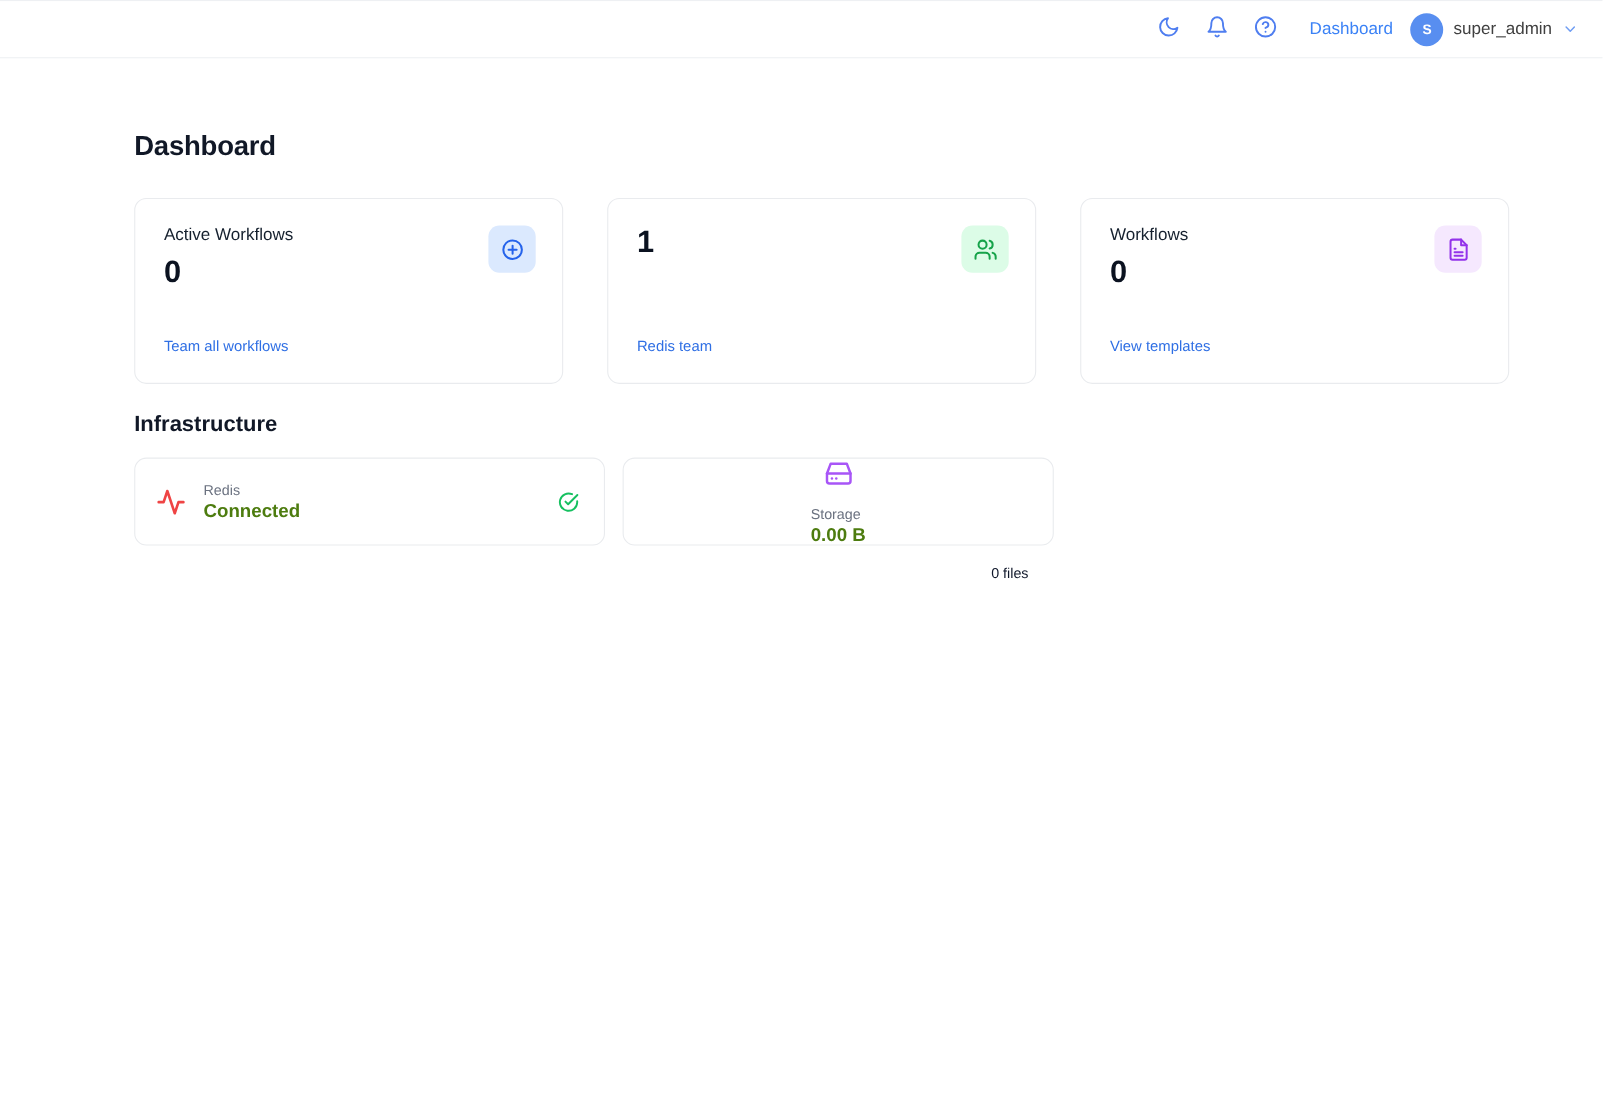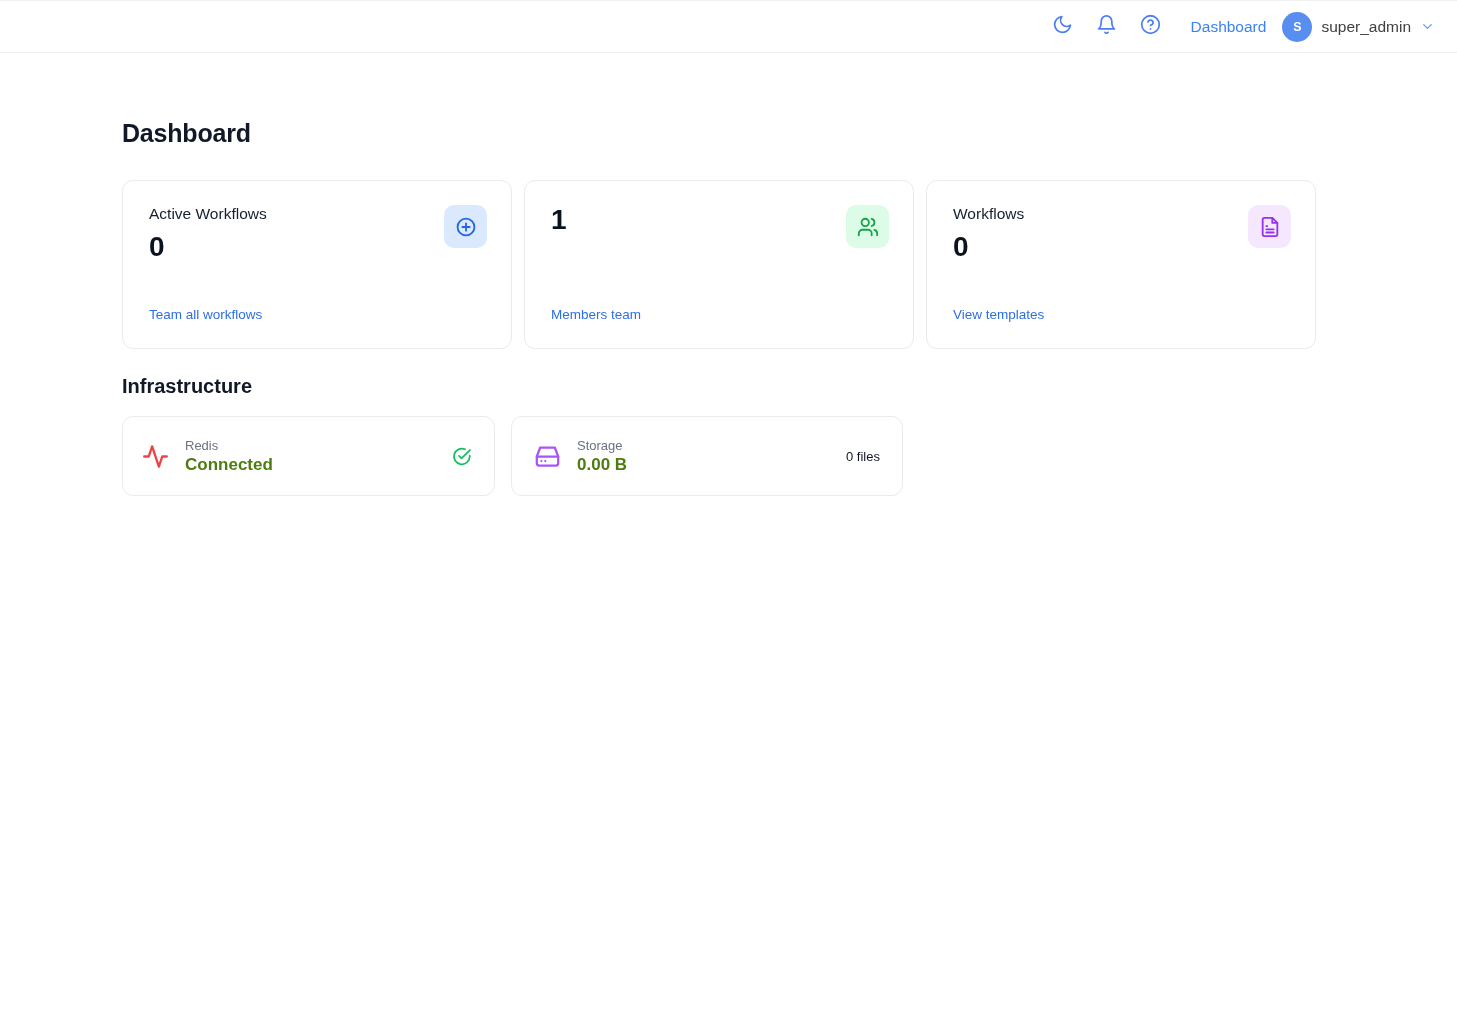--- a/index.html
+++ b/index.html
@@ -67,21 +67,21 @@
     margin-bottom: 32px;
   }
   .section-title {
     font-size: 20px;
     font-weight: 700;
     color: #111827;
     margin: 26px 0 18px 0;
   }
 
   
-  .stat-grid { display: flex; gap: 12px; }
+  .stat-grid { display: flex; gap: 40px; }
   .stat-card {
     width: 390px;
     height: 169px;
     background: #ffffff;
     border: 1px solid #e9ebee;
     border-radius: 11px;
     padding: 24px 26px;
     position: relative;
   }
   .stat-label {
@@ -122,22 +122,22 @@
   .infra-card {
     background: #ffffff;
     border: 1px solid #e9ebee;
     border-radius: 11px;
     height: 80px;
     display: flex;
     align-items: center;
     padding: 0 22px;
     gap: 16px;
   }
-  .infra-card.w1 { width: 373px; padding-left: 19px; }
-  .infra-card.w2 { width: 392px; }
+  .infra-card.w1 { width: 428px; padding-left: 19px; }
+  .infra-card.w2 { width: 392px; flex-direction: column; }
   .infra-card.w3 { width: 396px; }
   .infra-ic { display: flex; align-items: center; justify-content: center; flex: 0 0 auto; }
   .infra-text { display: flex; flex-direction: column; gap: 2px; }
   .infra-name { font-size: 13px; color: #6b7280; font-weight: 400; }
   .infra-status { font-size: 17px; font-weight: 700; color: #4d7c0f; }
   .infra-right { margin-left: auto; font-size: 13px; color: #0f172a; }
   .infra-check { margin-left: auto; display: flex; align-items: center; color: #16c060; }
 </style>
 </head>
 <body>
@@ -201,21 +201,21 @@
         <svg width="22" height="22" viewBox="0 0 24 24" fill="none" stroke="currentColor" stroke-width="2" stroke-linecap="round" stroke-linejoin="round">
           <circle cx="12" cy="12" r="9.2"></circle>
           <line x1="12" y1="8" x2="12" y2="16"></line>
           <line x1="8" y1="12" x2="16" y2="12"></line>
         </svg>
       </div>
     </div>
 
     <div class="stat-card">
       <div class="stat-value">1</div>
-      <div class="stat-link">Members team</div>
+      <div class="stat-link">Redis team</div>
       <div class="stat-icon ic-green">
         <svg width="22" height="22" viewBox="0 0 24 24" fill="none" stroke="currentColor" stroke-width="2" stroke-linecap="round" stroke-linejoin="round">
           <path d="M16 21v-2a4 4 0 0 0-4-4H6a4 4 0 0 0-4 4v2"></path>
           <circle cx="9" cy="7" r="4"></circle>
           <path d="M22 21v-2a4 4 0 0 0-3-3.87"></path>
           <path d="M16 3.13a4 4 0 0 1 0 7.75"></path>
         </svg>
       </div>
     </div>
 

